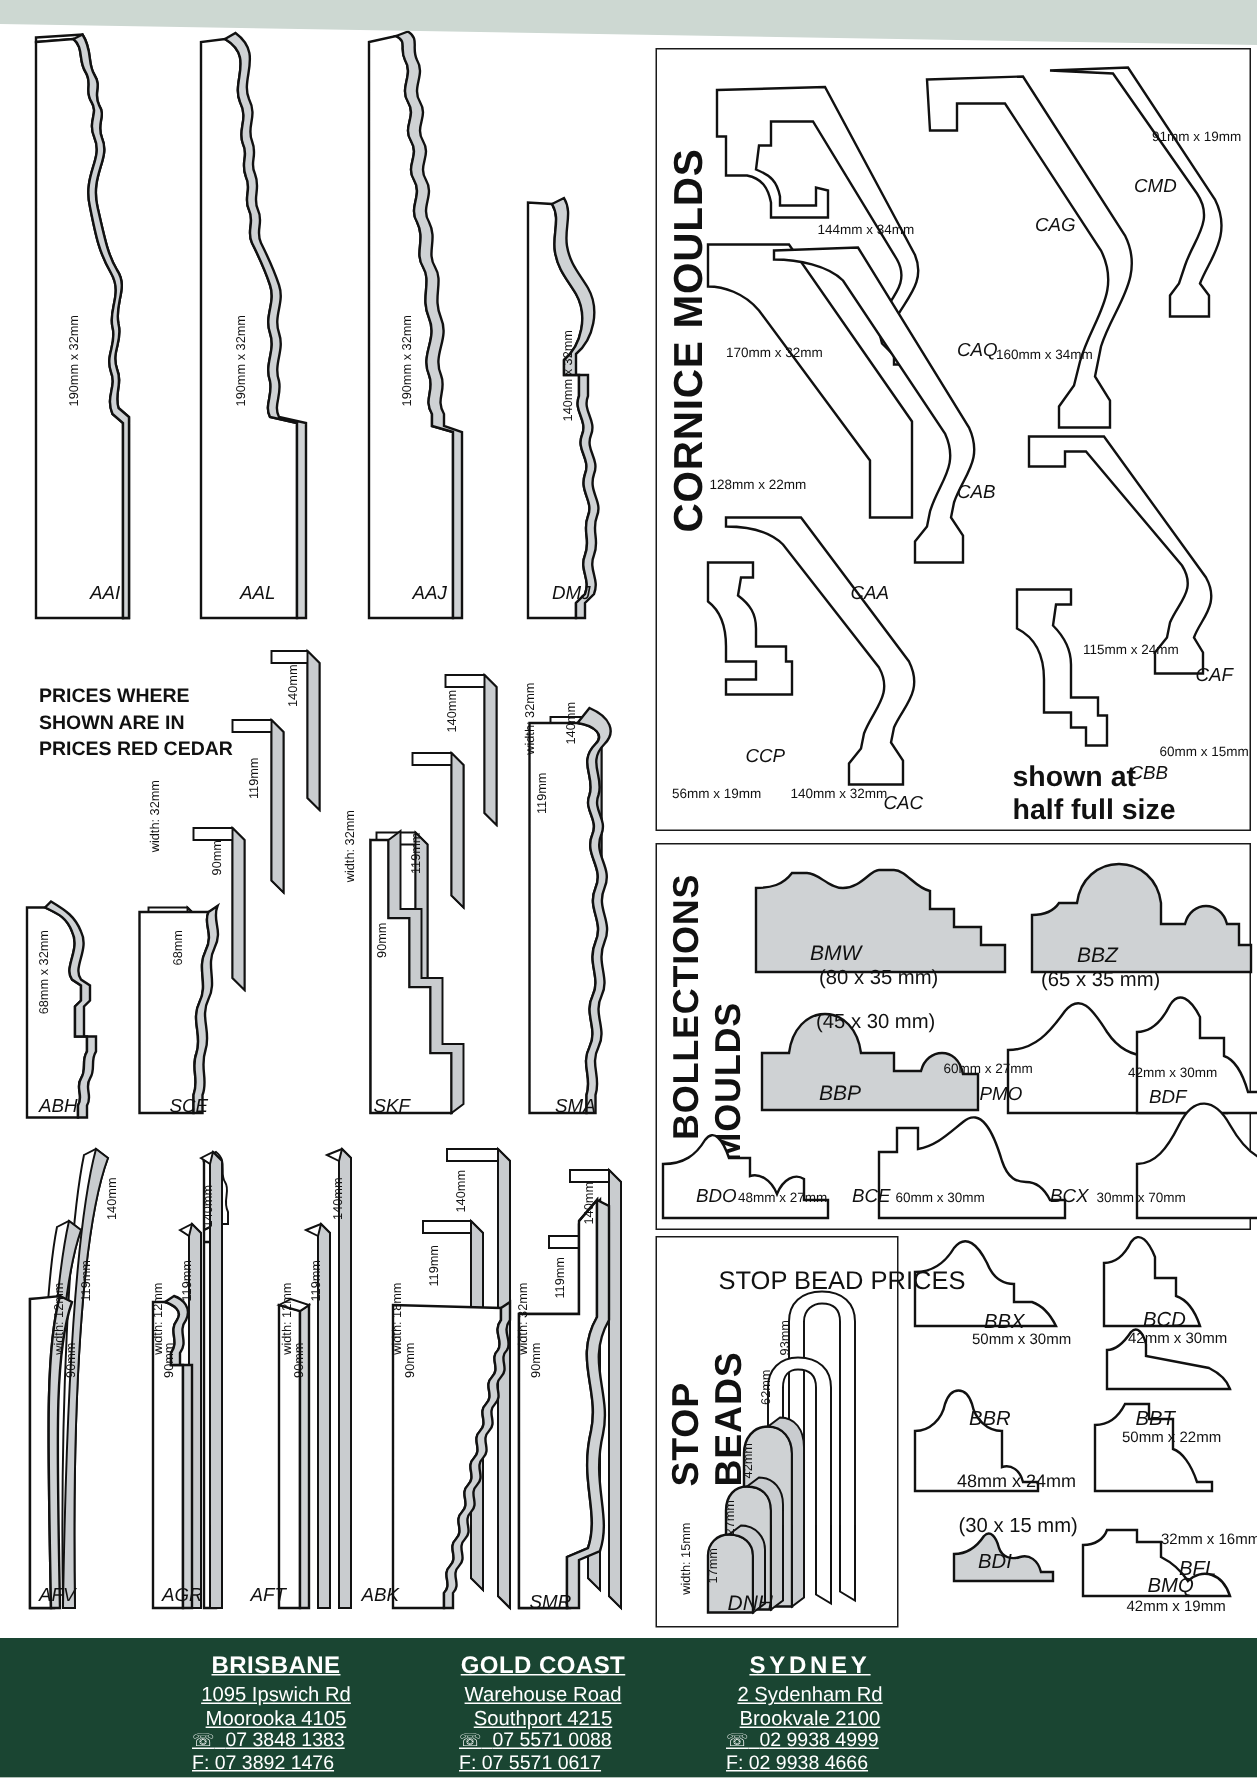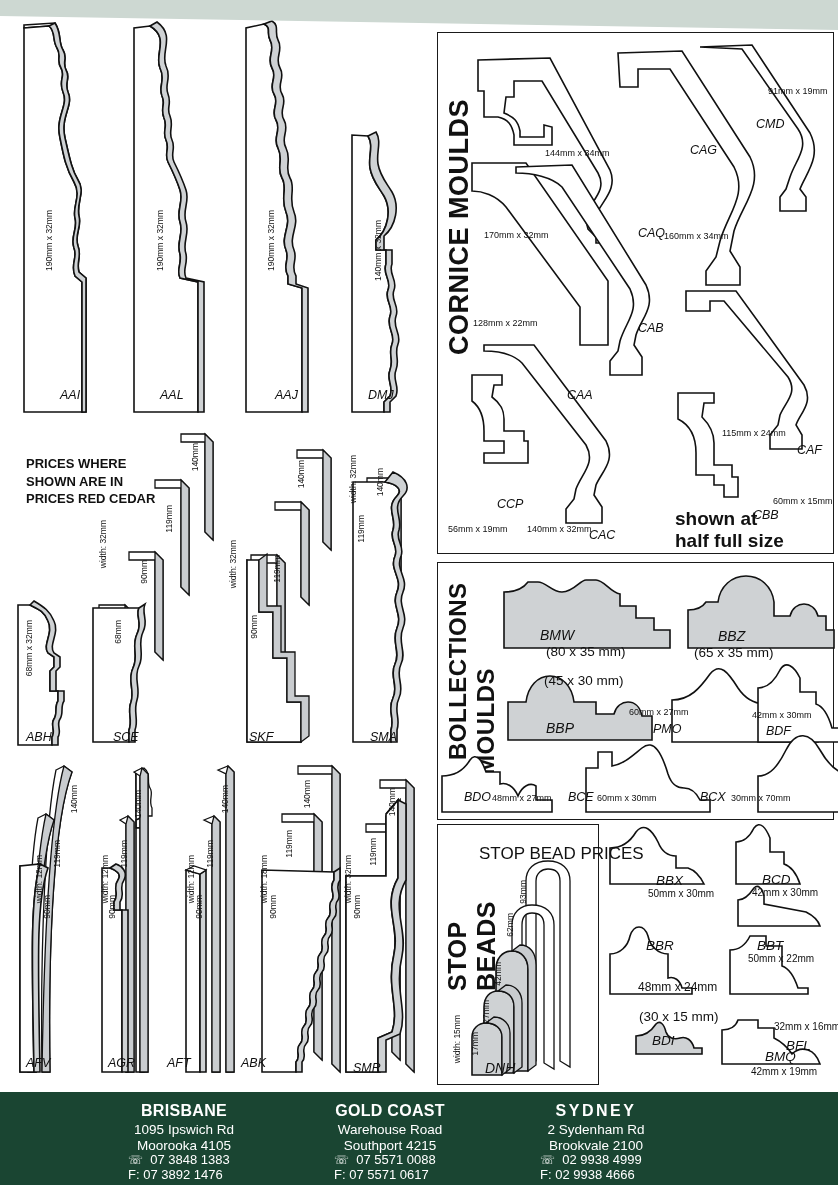--- a/index.html
+++ b/index.html
@@ -8,21 +8,21 @@
 
   
   #page{position:absolute;left:0;top:0;width:838px;height:1185px;background:#ffffff;}
   #topband{position:absolute;left:0;top:0;width:838px;height:30px;background:#cdd8d2;z-index:40;
            clip-path:polygon(0 0,838px 0,838px 30px,0 16px);}
   #sheet{position:absolute;left:0;top:0;width:838px;height:1090px;background:#fff;z-index:5;}
 
   
   #footer{position:absolute;left:0;top:1092px;width:838px;height:93px;background:#1a4532;
           z-index:60;color:#fff;}
-  #footer .cols{display:flex;justify-content:flex-start;padding:10px 0 0 110px;gap:58px;}
+  #footer .cols{display:flex;justify-content:flex-start;padding:10px 0 0 110px;gap:30px;text-decoration:underline;}
   .fcol{width:148px;text-align:center;line-height:1.15;}
   .fcity{font-weight:bold;font-size:16px;letter-spacing:.3px;margin-bottom:2px;}
   .fcity.sp{letter-spacing:2.5px;}
   .fline{font-size:13.5px;}
   .fphone,.ffax{font-size:13px;text-align:left;padding-left:18px;white-space:nowrap;}
   .fphone .ic{font-size:12px;}
 
   
   .panel{position:absolute;border:1.6px solid #1a1a1a;background:#fff;z-index:10;}
   .vtitle{position:absolute;writing-mode:vertical-rl;transform:rotate(180deg);

